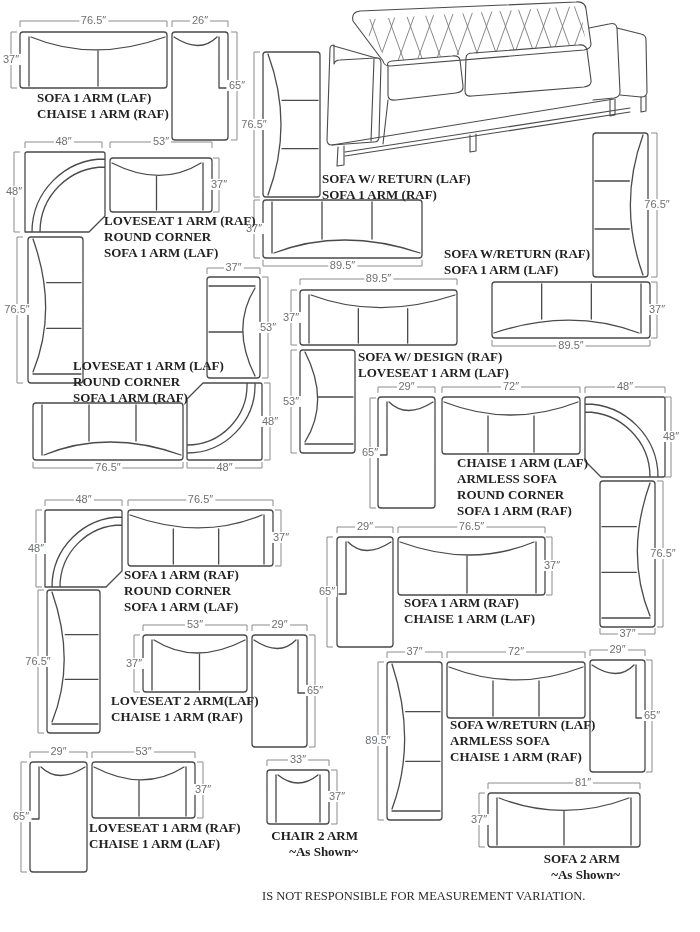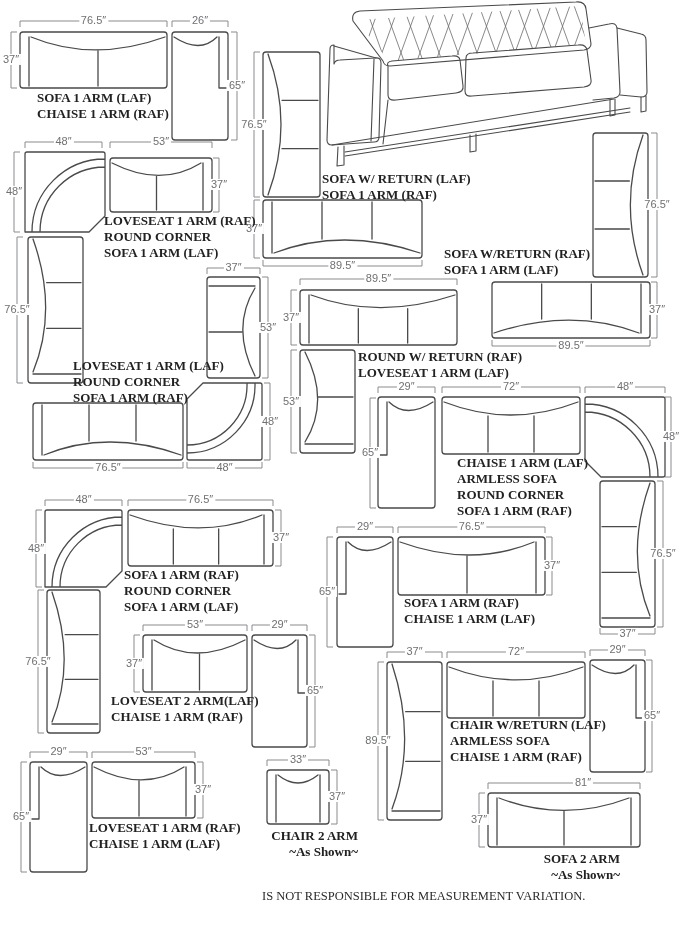--- a/index.html
+++ b/index.html
@@ -79,21 +79,21 @@
         <div>LOVESEAT 1 ARM (LAF)</div>
         <div>ROUND CORNER</div>
         <div>SOFA 1 ARM (RAF)</div>
       </div>
       <div class="dim" style="left: 233.5px; top: 268px;">37″</div>
       <div class="dim" style="left: 268px; top: 327.5px;">53″</div>
       <div class="dim" style="left: 270px; top: 421.5px;">48″</div>
       <div class="dim" style="left: 224.5px; top: 468px;">48″</div>
       <div class="dim" style="left: 108px; top: 468px;">76.5″</div>
       <div class="cfg-label" style="left: 358px; top: 349px;">
-        <div>ROUND W/ RETURN (RAF)</div>
+        <div>SOFA W/ DESIGN (RAF)</div>
         <div>LOVESEAT 1 ARM (LAF)</div>
       </div>
       <div class="dim" style="left: 378.5px; top: 279px;">89.5″</div>
       <div class="dim" style="left: 291px; top: 317.5px;">37″</div>
       <div class="dim" style="left: 291px; top: 401.5px;">53″</div>
       <div class="cfg-label" style="left: 457px; top: 455px;">
         <div>CHAISE 1 ARM (LAF)</div>
         <div>ARMLESS SOFA</div>
         <div>ROUND CORNER</div>
         <div>SOFA 1 ARM (RAF)</div>
@@ -139,21 +139,21 @@
       <div class="dim" style="left: 143.5px; top: 752px;">53″</div>
       <div class="dim" style="left: 21px; top: 817px;">65″</div>
       <div class="dim" style="left: 203px; top: 790px;">37″</div>
       <div class="cfg-label center" style="left: 238px; top: 828px; width: 120px;">
         <div>CHAIR 2 ARM</div>
         <div>~As Shown~</div>
       </div>
       <div class="dim" style="left: 298px; top: 760px;">33″</div>
       <div class="dim" style="left: 337px; top: 797px;">37″</div>
       <div class="cfg-label" style="left: 450px; top: 717px;">
-        <div>CHAIR W/RETURN (LAF)</div>
+        <div>SOFA W/RETURN (LAF)</div>
         <div>ARMLESS SOFA</div>
         <div>CHAISE 1 ARM (RAF)</div>
       </div>
       <div class="dim" style="left: 414.5px; top: 652px;">37″</div>
       <div class="dim" style="left: 516px; top: 652px;">72″</div>
       <div class="dim" style="left: 617.5px; top: 650px;">29″</div>
       <div class="dim" style="left: 378px; top: 741px;">89.5″</div>
       <div class="dim" style="left: 652px; top: 716px;">65″</div>
       <div class="cfg-label center" style="left: 500px; top: 851px; width: 120px;">
         <div>SOFA 2 ARM</div>

